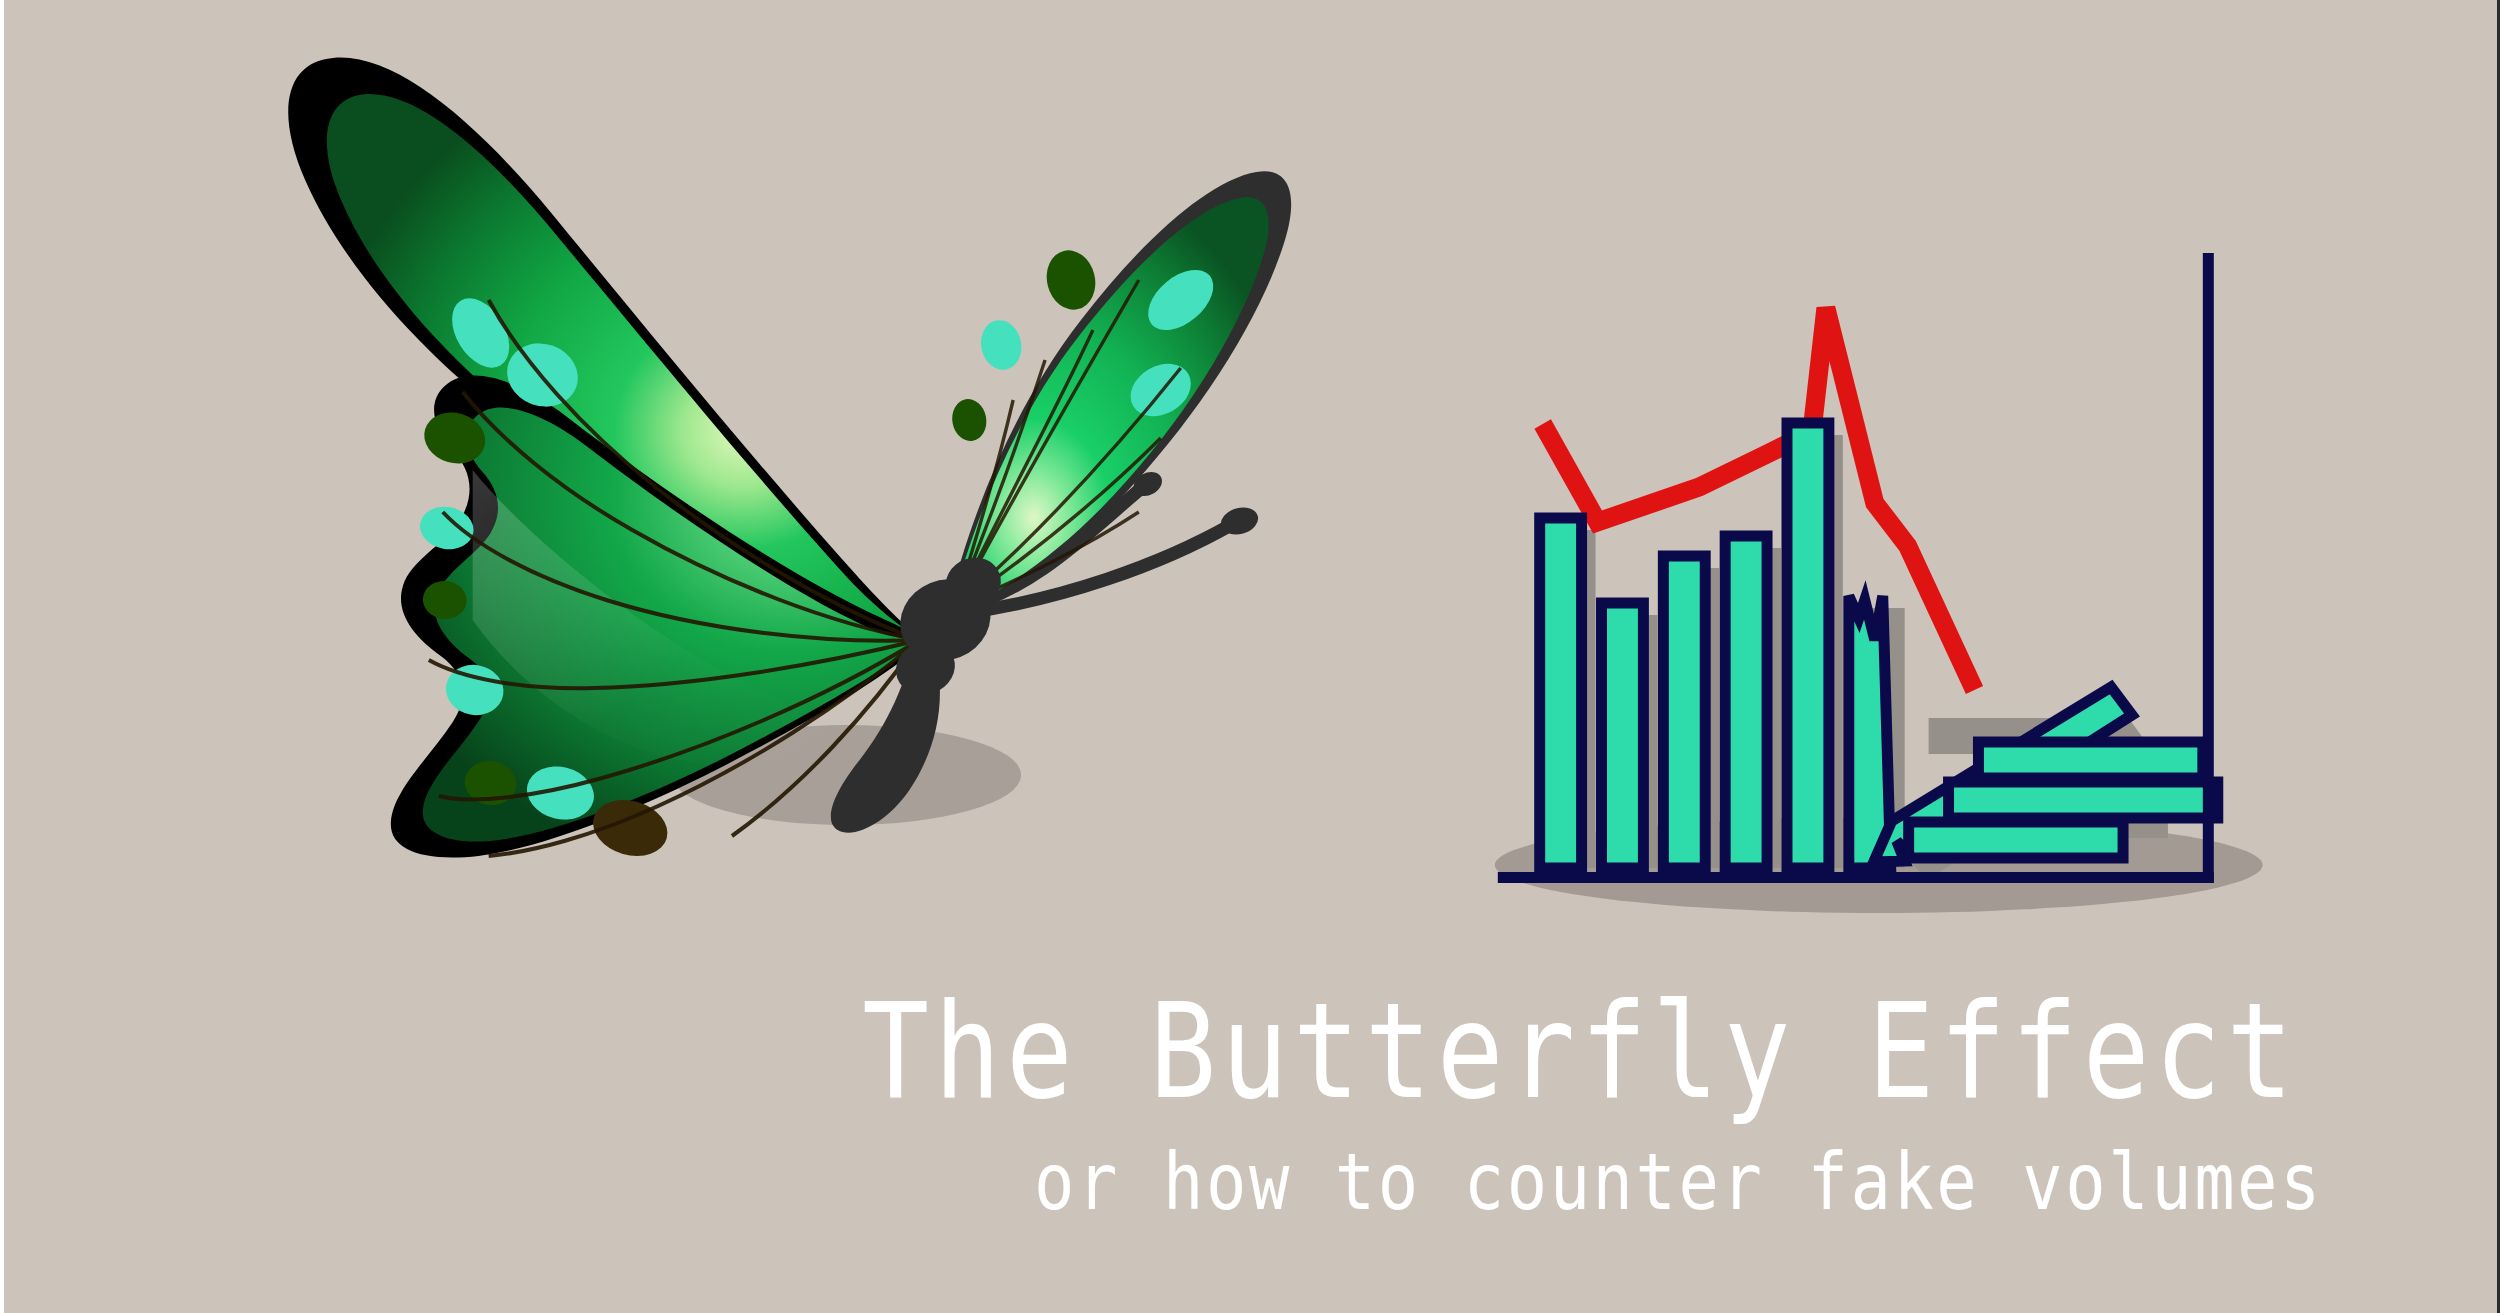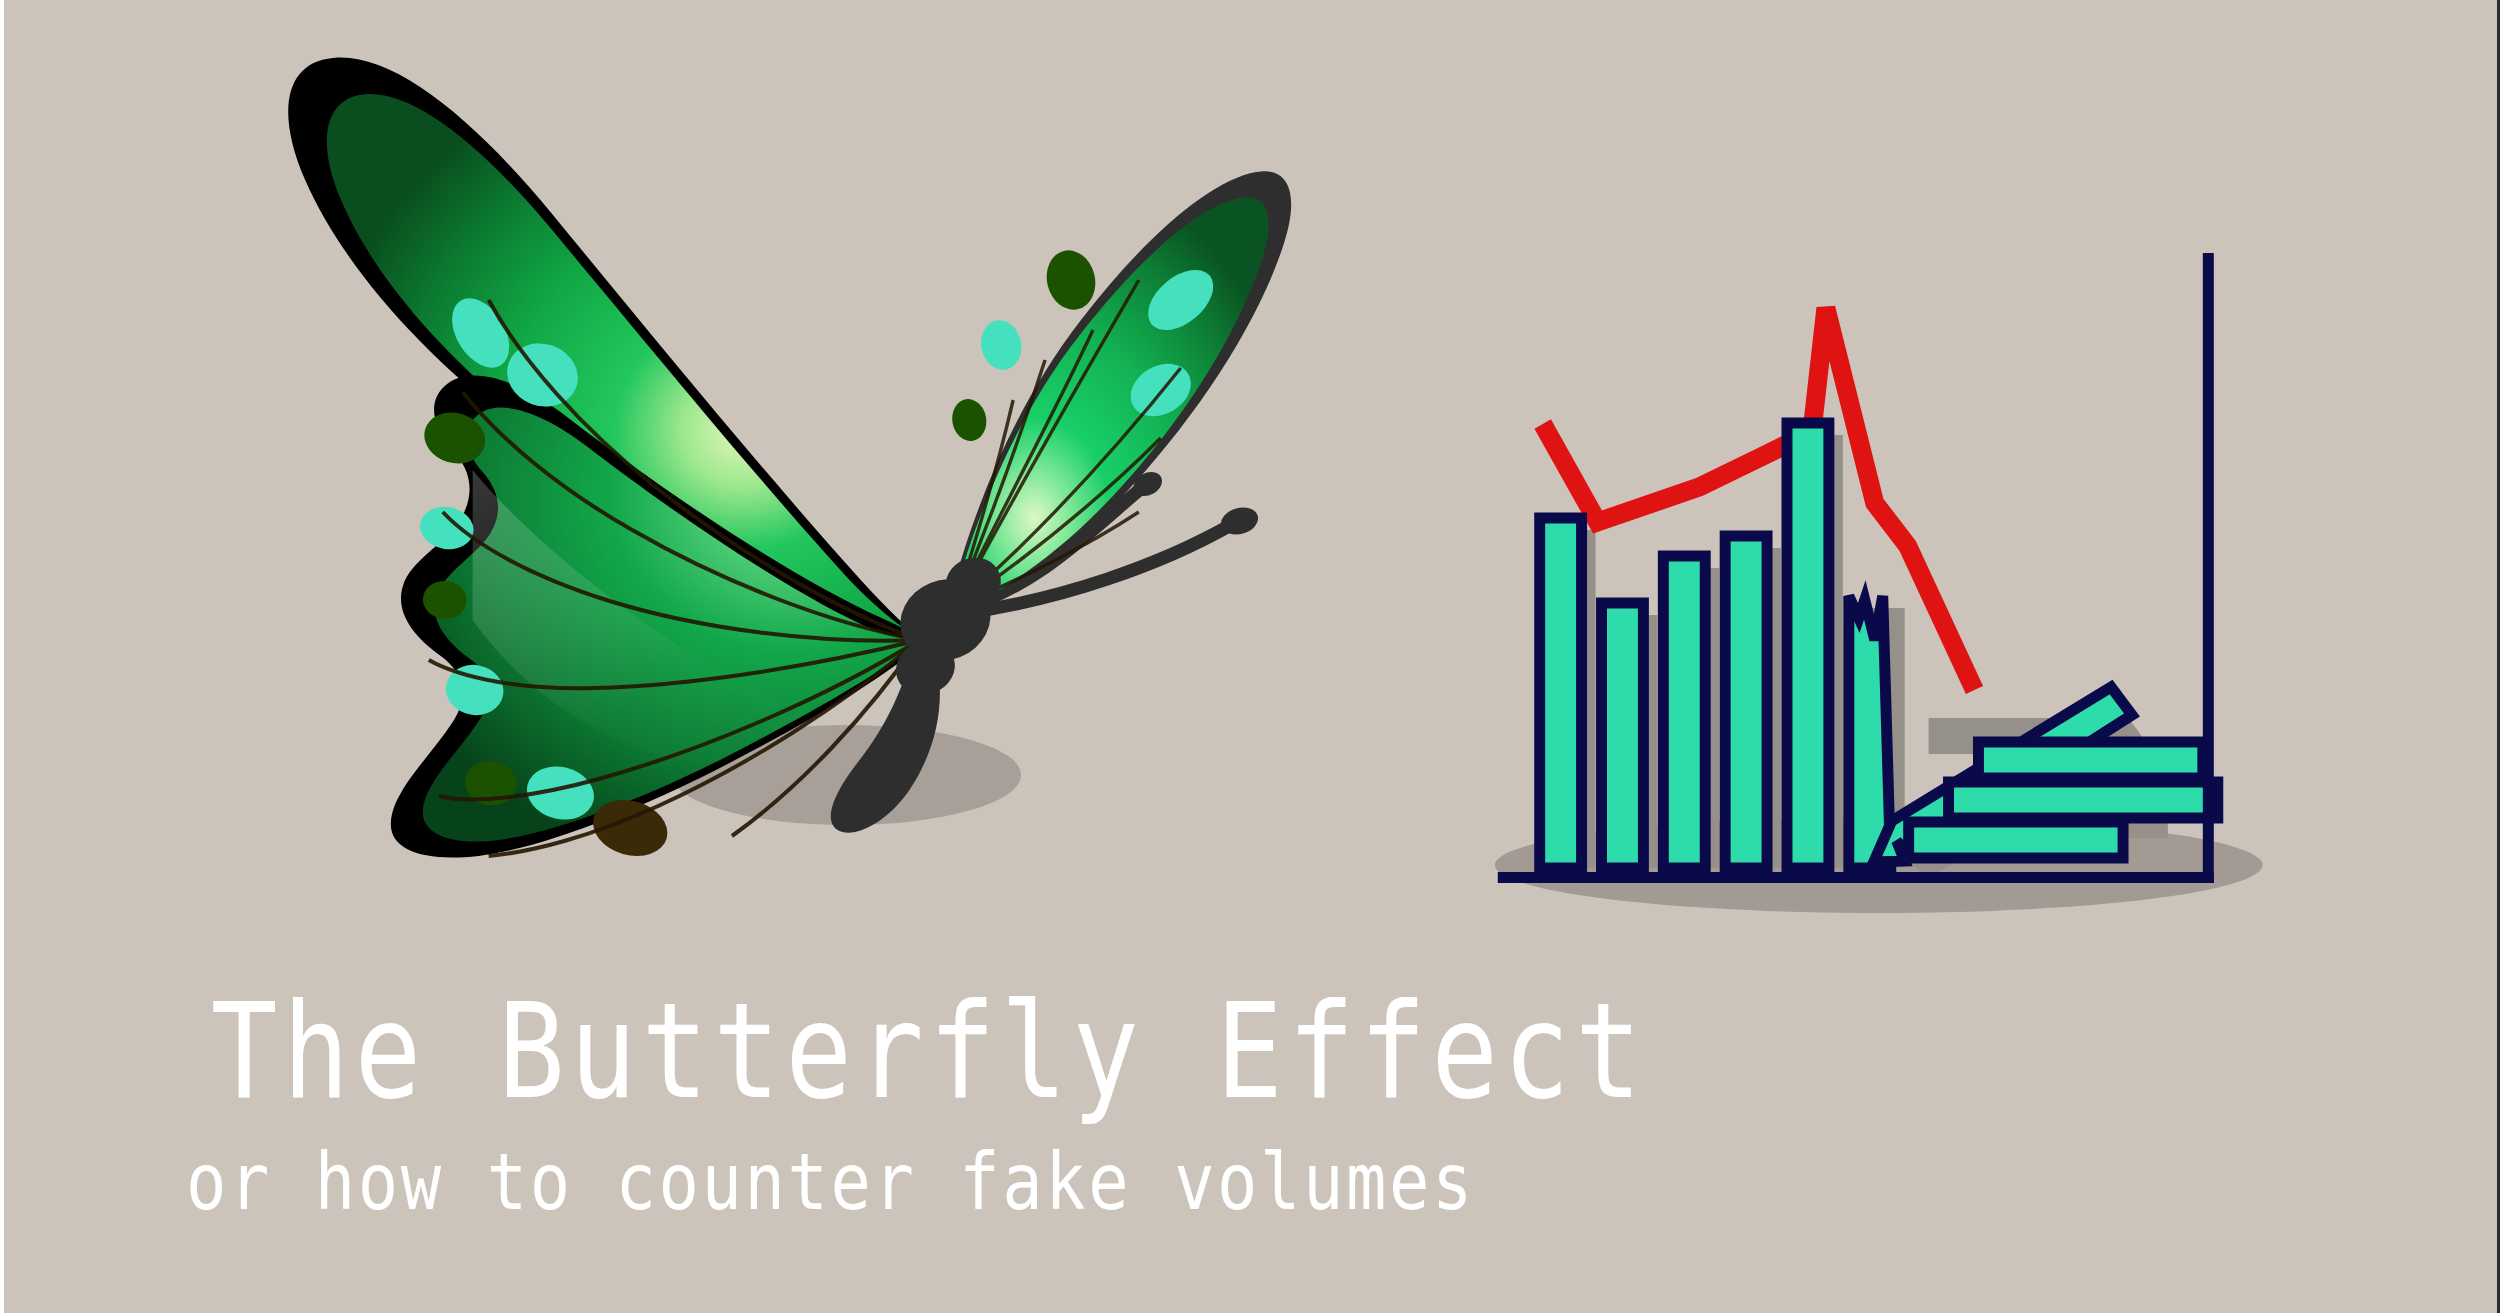--- a/index.html
+++ b/index.html
@@ -23,21 +23,21 @@
     position: absolute;
     inset: 0;
     width: 100%;
     height: 100%;
   }
   .title-block {
     position: absolute;
     left: 0;
     right: 0;
     top: 985px;
-    text-align: left;
+    text-align: right;
     pointer-events: none;
     margin-left: 8px;
   }
   .title-main {
     display: block;
     color: #ffffff;
     font-size: 132px;
     line-height: 1.0;
     letter-spacing: 6px;
     font-weight: 400;

